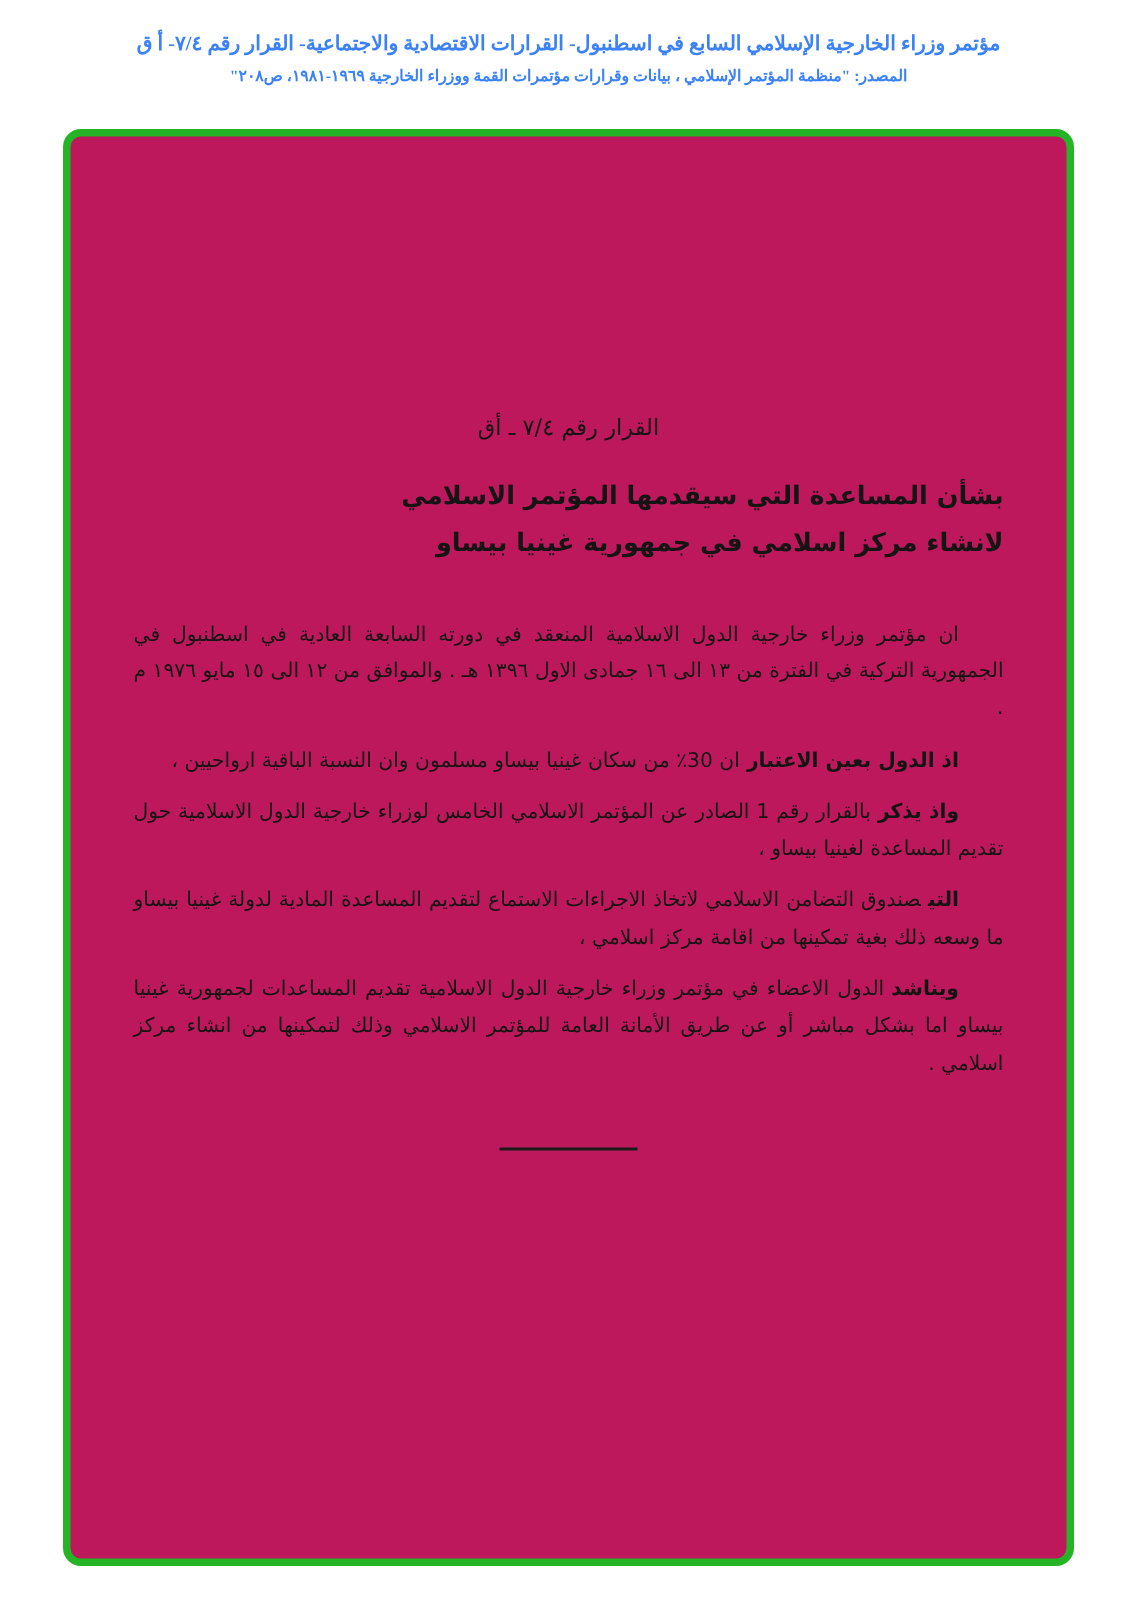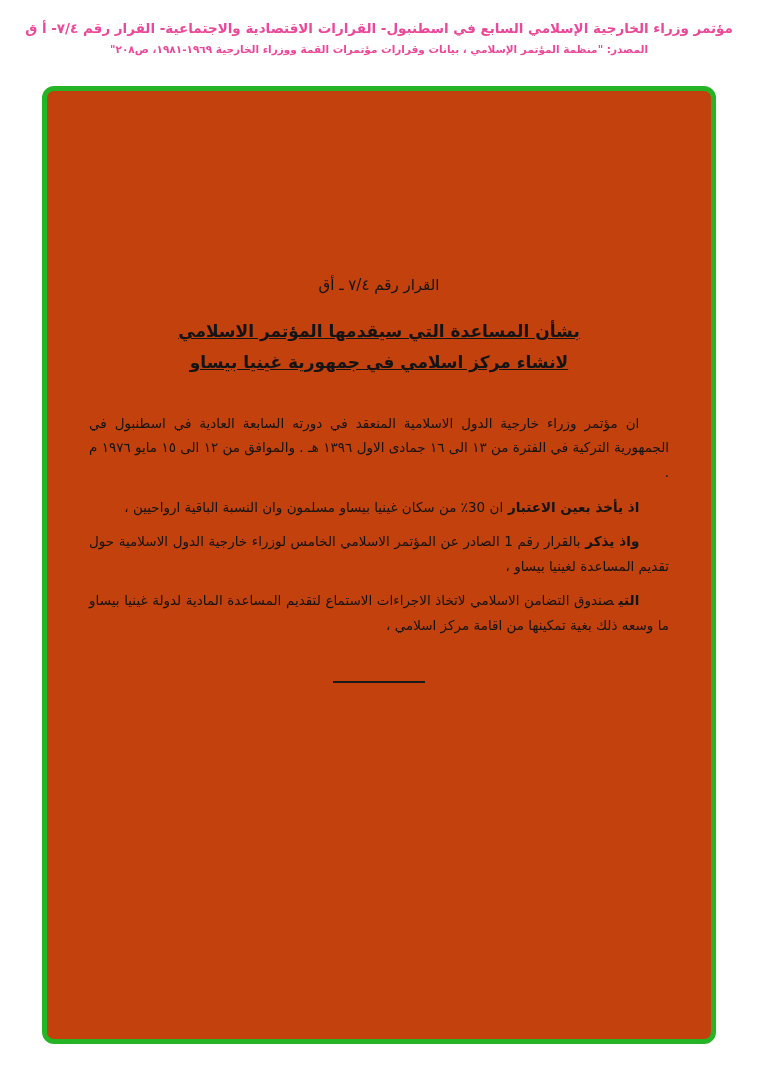--- a/index.html
+++ b/index.html
@@ -19,55 +19,55 @@
     direction: rtl;
     text-align: center;
     padding-top: 20px;
   }
   .header-line1 {
     font-size: 13.5px;
     font-weight: bold;
     color: #16401 6;
   }
   .header-line1, .header-line2 {
-    color: #ec4899;
+    color: #3b82f6;
+    font-family: Liberation Serif, serif;
   }
   .header-line2 {
     font-size: 10.5px;
     font-weight: bold;
     margin-top: 7px;
   }
   .doc-frame {
     position: absolute;
     left: 42px;
     top: 86px;
     width: 674px;
     height: 958px;
     border: 5px solid #25b425;
     border-radius: 12px;
-    background: #c2410c;
+    background: #be185d;
     box-sizing: border-box;
   }
   .doc-content {
     direction: rtl;
     padding: 185px 42px 0 42px;
     color: #141414;
   }
   .res-number {
     text-align: center;
     font-size: 15px;
     font-family: "DejaVu Sans", sans-serif;
   }
   .res-title {
-    text-align: center;
+    text-align: right;
     font-weight: bold;
     font-size: 17px;
     margin-top: 22px;
     line-height: 1.85;
-    text-decoration: underline;
   }
   .paragraphs {
     margin-top: 32px;
     font-size: 13.5px;
     line-height: 1.82;
     text-align: justify;
   }
   .para {
     text-indent: 2.2em;
     margin-bottom: 10px;
@@ -104,31 +104,34 @@
       <div>لانشاء مركز اسلامي في جمهورية غينيا بيساو</div>
     </div>
 
     <div class="paragraphs">
 
       <div class="para">
         <span class="lead"></span><span>ان مؤتمر وزراء خارجية الدول الاسلامية المنعقد في دورته السابعة العادية في اسطنبول في الجمهورية التركية في الفترة من ١٣ الى ١٦ جمادى الاول ١٣٩٦ هـ . والموافق من ١٢ الى ١٥ مايو ١٩٧٦ م .</span>
       </div>
 
       <div class="para">
-        <span class="lead">اذ يأخذ بعين الاعتبار</span><span>ان 30٪ من سكان غينيا بيساو مسلمون وان النسبة الباقية ارواحيين ،</span>
+        <span class="lead">اذ الدول بعين الاعتبار</span><span>ان 30٪ من سكان غينيا بيساو مسلمون وان النسبة الباقية ارواحيين ،</span>
       </div>
 
 
       <div class="para">
         <span class="lead">واذ يذكر</span><span>بالقرار رقم 1 الصادر عن المؤتمر الاسلامي الخامس لوزراء خارجية الدول الاسلامية حول تقديم المساعدة لغينيا بيساو ،</span>
       </div>
 
       <div class="para">
         <span class="lead">التي</span><span>صندوق التضامن الاسلامي لاتخاذ الاجراءات الاستماع لتقديم المساعدة المادية لدولة غينيا بيساو ما وسعه ذلك بغية تمكينها من اقامة مركز اسلامي ،</span>
       </div>
 
+      <div class="para">
+        <span class="lead">ويناشد</span><span>الدول الاعضاء في مؤتمر وزراء خارجية الدول الاسلامية تقديم المساعدات لجمهورية غينيا بيساو اما بشكل مباشر أو عن طريق الأمانة العامة للمؤتمر الاسلامي وذلك لتمكينها من انشاء مركز اسلامي .</span>
+      </div>
 
     </div>
 
     <div class="end-rule"></div>
 
   </div>
 </div>
 
 </body></html>

